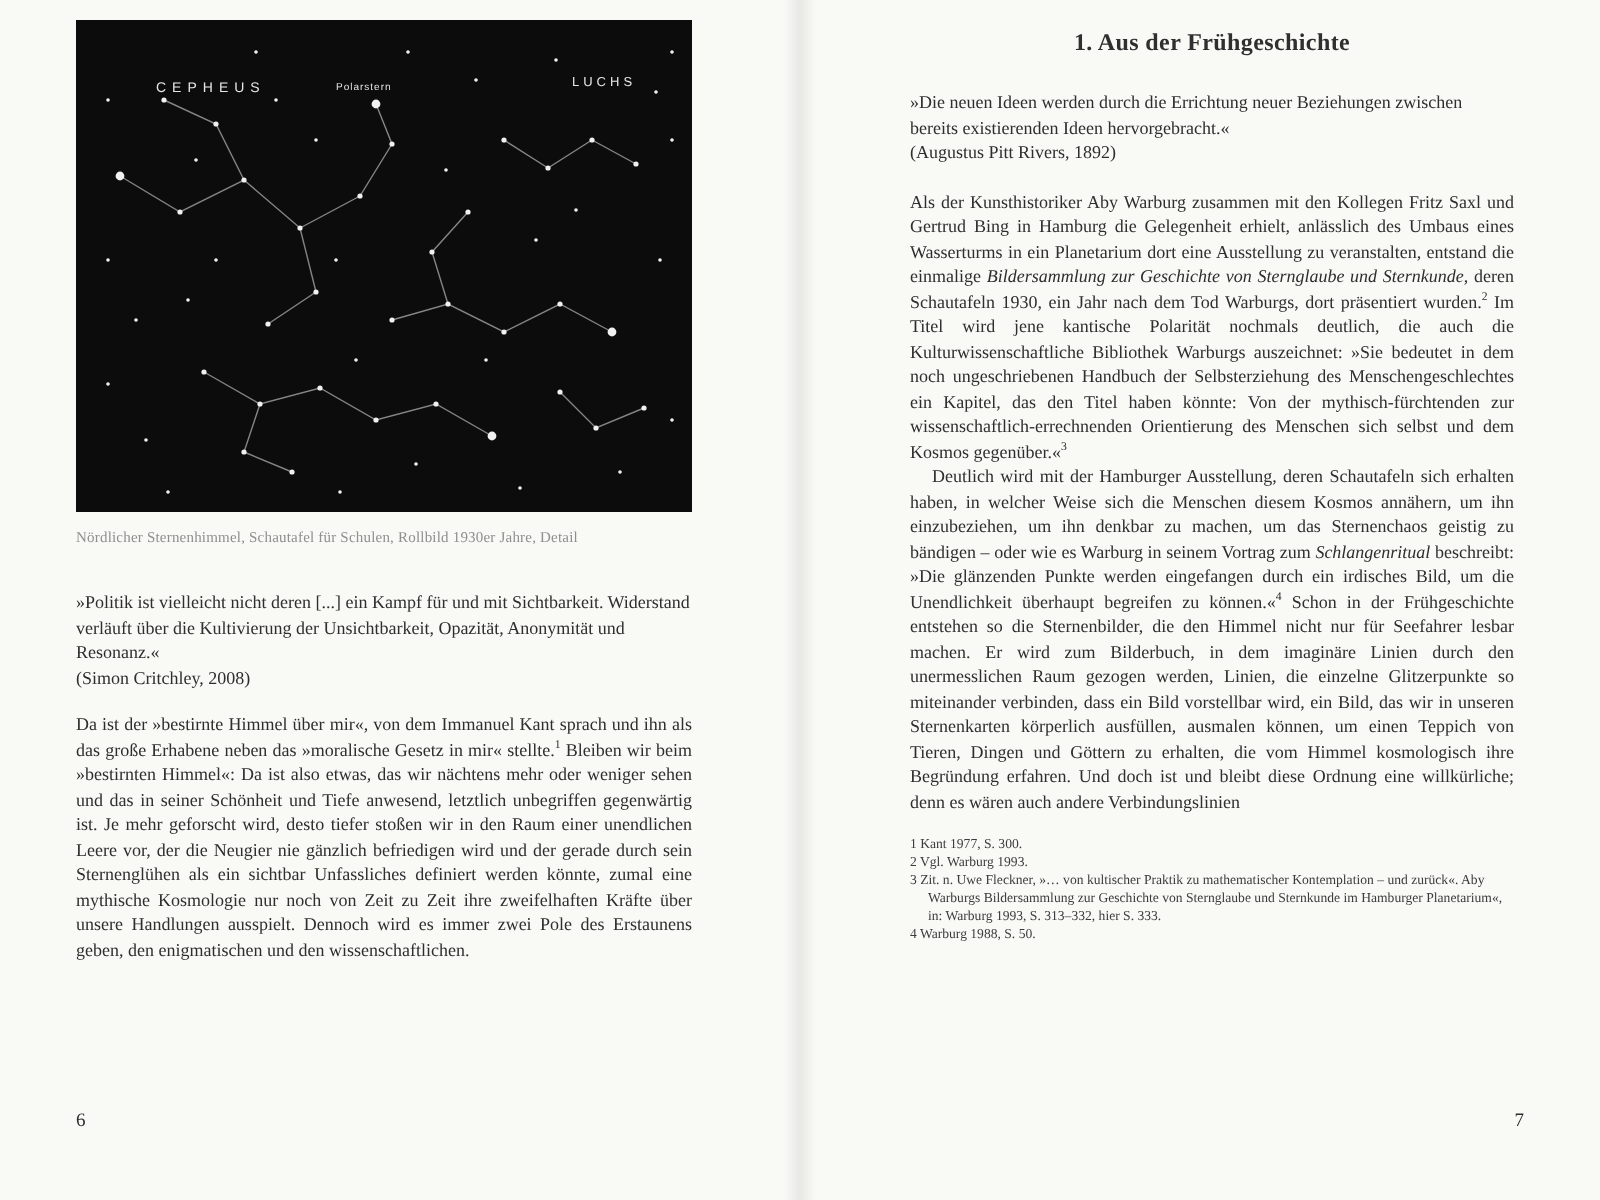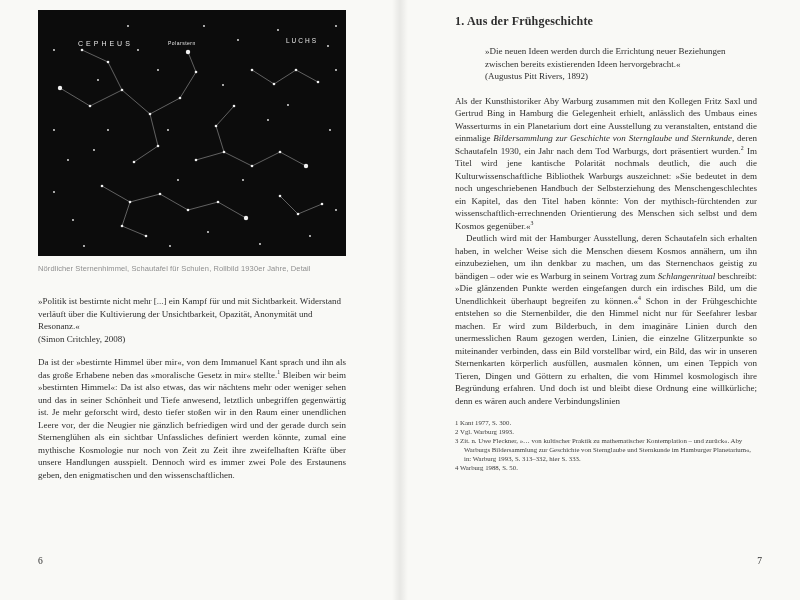--- a/index.html
+++ b/index.html
@@ -16,32 +16,32 @@
     background:linear-gradient(90deg, rgba(0,0,0,0) 0%, rgba(0,0,0,0.07) 50%, rgba(0,0,0,0) 100%);
   }
 
   
   .page-left { position:absolute; left:38px; top:10px; width:308px; }
   figure { margin:0; padding:0; }
   .starchart { width:308px; height:246px; background:#0c0c0c; position:relative; }
   .starchart svg { display:block; }
   .caption {
     margin-top:8px;
-    font-family:Liberation Sans, sans-serif;
+    font-family:Liberation Serif, serif;
     font-size:7.5px; color:#8f8f8f; letter-spacing:0.1px;
   }
   .quote-block { margin-top:22px; font-size:9px; line-height:12.5px; }
   .body-text { margin:11px 0 0 0; font-size:9px; line-height:12.5px; text-align:justify; }
   sup { font-size:65%; line-height:0; }
   .it { font-style:italic;margin-top:34px; }
 
   
   .page-right { position:absolute; left:455px; top:14px; width:302px; }
-  .heading { font-size:12px; font-weight:bold; color:#2f2f2f; margin:0 0 16px 0; letter-spacing:0.2px; }
-  .quote-right { margin-left:30px; font-size:9px; line-height:12.5px; }
+  .heading { font-size:12px; font-weight:bold; color:#2f2f2f; margin:0 0 16px 0; letter-spacing:0.2px;text-align:center; }
+  .quote-right { margin-left:0; font-size:9px; line-height:12.5px; }
   .body-right { margin-top:12px; }
   .body-right p { margin:0; font-size:9px; line-height:12.5px; text-align:justify; }
   .body-right p.indent { text-indent:11px; }
   .footnotes { margin-top:11px; font-size:6.8px; line-height:9px; color:#3c3c3c; }
   .fn { padding-left:9px; text-indent:-9px; }
 
   .pagenum { position:absolute; font-size:9.5px; color:#2e2e2e; }
   .pagenum-left { left:38px; top:556px; }
   .pagenum-right { left:748px; top:556px; width:14px; text-align:right; }
 </style>
@@ -129,21 +129,21 @@
             <circle cx="205" cy="170" r="0.9" fill="#f1f1f1"></circle>
             <circle cx="56" cy="140" r="0.9" fill="#f1f1f1"></circle>
             <text x="40" y="36" fill="#e6e6e6" font-size="7" letter-spacing="3" font-family="Liberation Sans, sans-serif">CEPHEUS</text>
             <text x="130" y="35" fill="#e6e6e6" font-size="5" letter-spacing="0.5" font-family="Liberation Sans, sans-serif">Polarstern</text>
             <text x="248" y="33" fill="#e6e6e6" font-size="6.5" letter-spacing="2" font-family="Liberation Sans, sans-serif">LUCHS</text>
           </svg>
         </div>
       <figcaption class="caption">Nördlicher Sternenhimmel, Schautafel für Schulen, Rollbild 1930er Jahre, Detail</figcaption>
     </figure>
     <div class="quote-block">
-      <div>»Politik ist bestirnte nicht mehr [...] ein Kampf für und mit Sichtbarkeit. Widerstand verläuft über die Kultivierung der Unsichtbarkeit, Opazität, Anonymität und Resonanz.«</div>
+      <div>»Politik ist vielleicht nicht deren [...] ein Kampf für und mit Sichtbarkeit. Widerstand verläuft über die Kultivierung der Unsichtbarkeit, Opazität, Anonymität und Resonanz.«</div>
       <div>(Simon Critchley, 2008)</div>
     </div>
     <p class="body-text"><span>Da ist der »bestirnte Himmel über mir«, von dem Immanuel Kant sprach und ihn als das große Erhabene neben das »moralische Gesetz in mir« stellte.</span><sup>1</sup><span> Bleiben wir beim »bestirnten Himmel«: Da ist also etwas, das wir nächtens mehr oder weniger sehen und das in seiner Schönheit und Tiefe anwesend, letztlich unbegriffen gegenwärtig ist. Je mehr geforscht wird, desto tiefer stoßen wir in den Raum einer unendlichen Leere vor, der die Neugier nie gänzlich befriedigen wird und der gerade durch sein Sternenglühen als ein sichtbar Unfassliches definiert werden könnte, zumal eine mythische Kosmologie nur noch von Zeit zu Zeit ihre zweifelhaften Kräfte über unsere Handlungen ausspielt. Dennoch wird es immer zwei Pole des Erstaunens geben, den enigmatischen und den wissenschaftlichen.</span></p>
   </div>
 
   <div class="page-right">
     <h1 class="heading">1. Aus der Frühgeschichte</h1>
     <div class="quote-right">
       <div>»Die neuen Ideen werden durch die Errichtung neuer Beziehungen zwischen bereits existierenden Ideen hervorgebracht.«</div>
       <div>(Augustus Pitt Rivers, 1892)</div>

